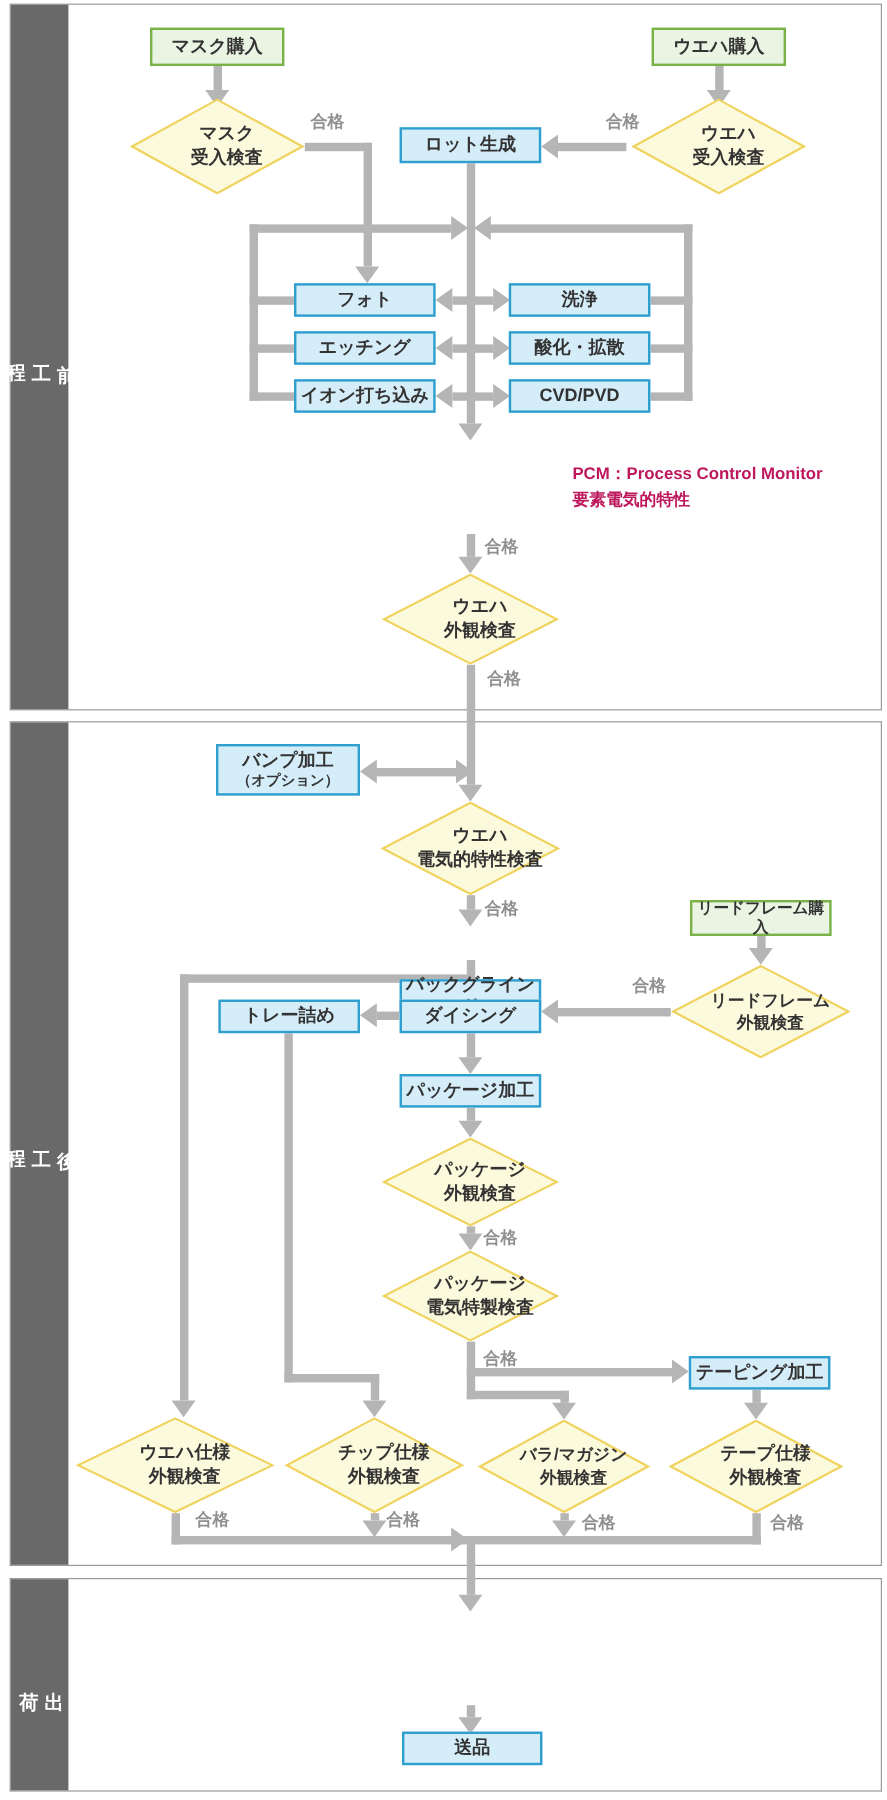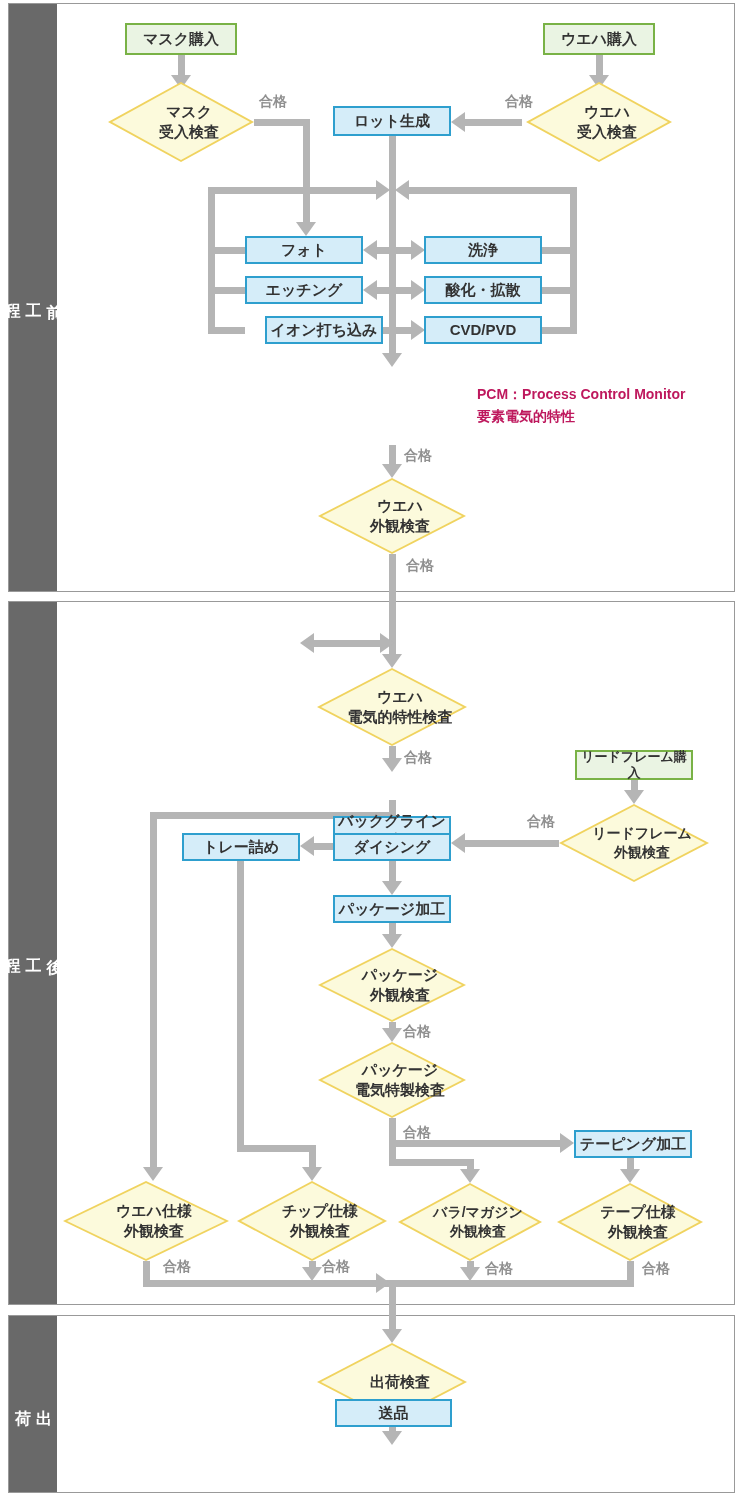--- a/index.html
+++ b/index.html
@@ -185,21 +185,21 @@
   <div class="node bbox" style="left:333px;top:106px;width:118px;height:30px;">
     <span>ロット生成</span>
   </div>
 
   <div class="node bbox" style="left:245px;top:236px;width:118px;height:28px;">
     <span>フォト</span>
   </div>
   <div class="node bbox" style="left:245px;top:276px;width:118px;height:28px;">
     <span>エッチング</span>
   </div>
-  <div class="node bbox" style="left:245px;top:316px;width:118px;height:28px;margin-left:20px;">
+  <div class="node bbox" style="left:245px;top:316px;width:118px;height:28px;">
     <span>イオン打ち込み</span>
   </div>
   <div class="node bbox" style="left:424px;top:236px;width:118px;height:28px;">
     <span>洗浄</span>
   </div>
   <div class="node bbox" style="left:424px;top:276px;width:118px;height:28px;">
     <span>酸化・拡散</span>
   </div>
   <div class="node bbox" style="left:424px;top:316px;width:118px;height:28px;">
     <span>CVD/PVD</span>
@@ -208,20 +208,24 @@
   <div class="note" style="left:477px;top:384px;">PCM：Process Control Monitor
 要素電気的特性</div>
 
   <div class="dia" style="left:318px;top:478px;width:148px;height:76px;">
     <div class="db"></div>
       <div class="df"></div>
     <div class="dl">ウエハ
 外観検査</div>
   </div>
 
+  <div class="node bbox" style="left:180px;top:620px;width:120px;height:43px;">
+    <span>バンプ加工</span>
+    <span class="sub">（オプション）</span>
+  </div>
 
   <div class="dia" style="left:317px;top:668px;width:150px;height:78px;">
     <div class="db"></div>
       <div class="df"></div>
     <div class="dl">ウエハ
 電気的特性検査</div>
   </div>
 
   <div class="node bbox" style="left:333px;top:816px;width:118px;height:28px;">
     <span>バックグラインド</span>
@@ -282,26 +286,21 @@
     <div class="dl" style="font-size:14px;">バラ/マガジン
 外観検査</div>
   </div>
   <div class="dia" style="left:557px;top:1183px;width:146px;height:78px;">
     <div class="db"></div>
       <div class="df"></div>
     <div class="dl">テープ仕様
 外観検査</div>
   </div>
 
-  <div class="dia" style="left:317px;top:1343px;width:150px;height:78px;">
-    <div class="db"></div>
-      <div class="df"></div>
-    <div class="dl">出荷検査</div>
-  </div>
-  <div class="node bbox" style="left:335px;top:1399px;width:117px;height:28px;">
+  <div class="node bbox" style="left:335px;top:1443px;width:117px;height:28px;">
     <span>送品</span>
   </div>
 
   <div class="pass" style="left:259px;top:93px;">合格</div>
   <div class="pass" style="left:505px;top:93px;">合格</div>
   <div class="pass" style="left:404px;top:447px;">合格</div>
   <div class="pass" style="left:406px;top:557px;">合格</div>
   <div class="pass" style="left:404px;top:749px;">合格</div>
   <div class="pass" style="left:527px;top:813px;">合格</div>
   <div class="pass" style="left:403px;top:1023px;">合格</div>

